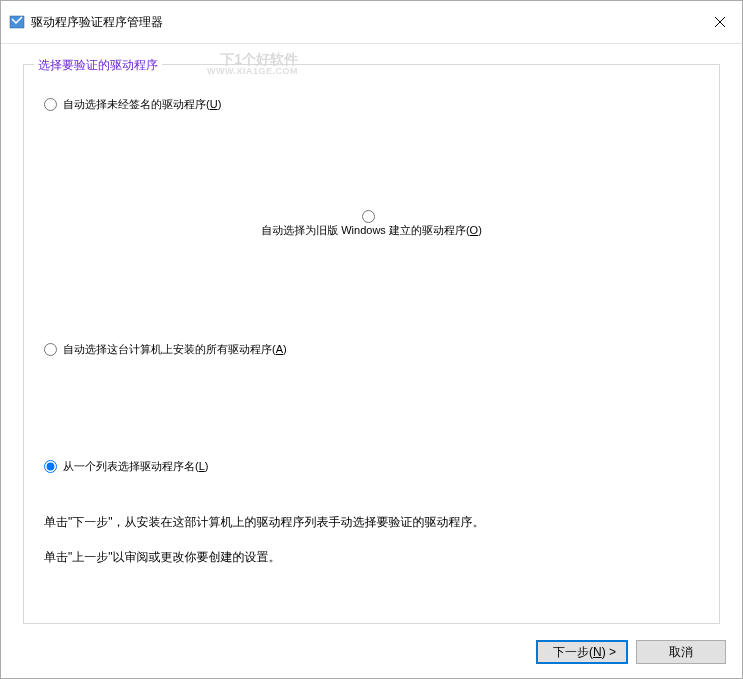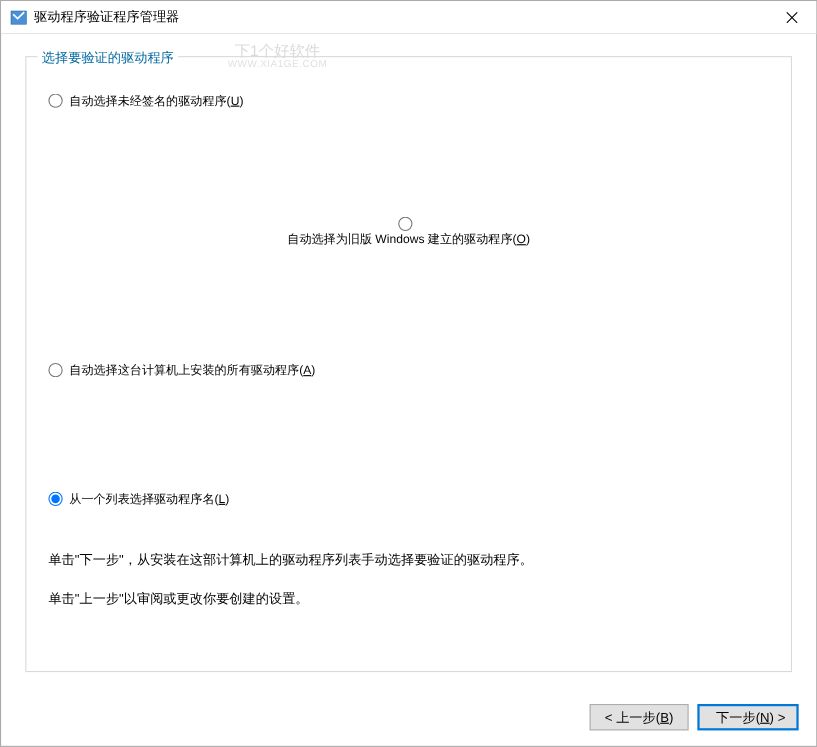--- a/index.html
+++ b/index.html
@@ -17,21 +17,21 @@
     }
     .window {
       width: 743px;
       height: 679px;
       border: 1px solid #aaaaaa;
       background: #ffffff;
       display: flex;
       flex-direction: column;
     }
     .titlebar {
-      height: 30px;
+      height: 43px;
       display: flex;
       align-items: center;
       padding-left: 8px;
       border-bottom: 1px solid #e5e5e5;
       background: #ffffff;
     }
     .title-icon {
       width: 16px;
       height: 16px;
       margin-right: 6px;
@@ -65,21 +65,21 @@
       position: relative;
       height: 560px;
     }
     .legend {
       position: absolute;
       top: -8px;
       left: 10px;
       background: #ffffff;
       padding: 0 4px;
       font-size: 12px;
-      color: #0369a1;
+      color: #6d28d9;
     }
     .radio-row {
       display: flex;
       align-items: center;
       margin-bottom: 4px;
     }
     .radio-row input[type="radio"] {
       margin-right: 6px;
       width: 13px;
       height: 13px;
@@ -130,24 +130,24 @@
     }
     .underline {
       text-decoration: underline;
     }
     .watermark {
       position: absolute;
       top: 8px;
       left: 206px;
       font-size: 14px;
       color: rgba(150,150,150,0.35);
-      font-weight: normal;
+      font-weight: bold;
       pointer-events: none;
       line-height: 1.1;
-      text-align: center;
+      text-align: right;
     }
     .watermark-sub {
       font-size: 9px;
       color: rgba(150,150,150,0.3);
       letter-spacing: 0.5px;
     }
   </style>
 </head>
 <body>
 
@@ -196,16 +196,16 @@
         <input type="radio" name="drvsel" checked="" style="">
         <label class="radio-label"><span>从一个列表选择驱动程序名(</span><span class="underline">L</span><span>)</span></label>
       </div>
 
       <div class="info-text">单击"下一步"，从安装在这部计算机上的驱动程序列表手动选择要验证的驱动程序。</div>
       <div class="info-text2">单击"上一步"以审阅或更改你要创建的设置。</div>
     </div>
   </div>
 
   <div class="button-bar">
-    <button class="btn"><span>&lt; 上一步(</span><span class="underline">B</span><span>)</span></button>
     <button class="btn default"><span>下一步(</span><span class="underline">N</span><span>) &gt;</span></button>
+    <button class="btn">取消</button>
   </div>
 </div>
 
 </body></html>

